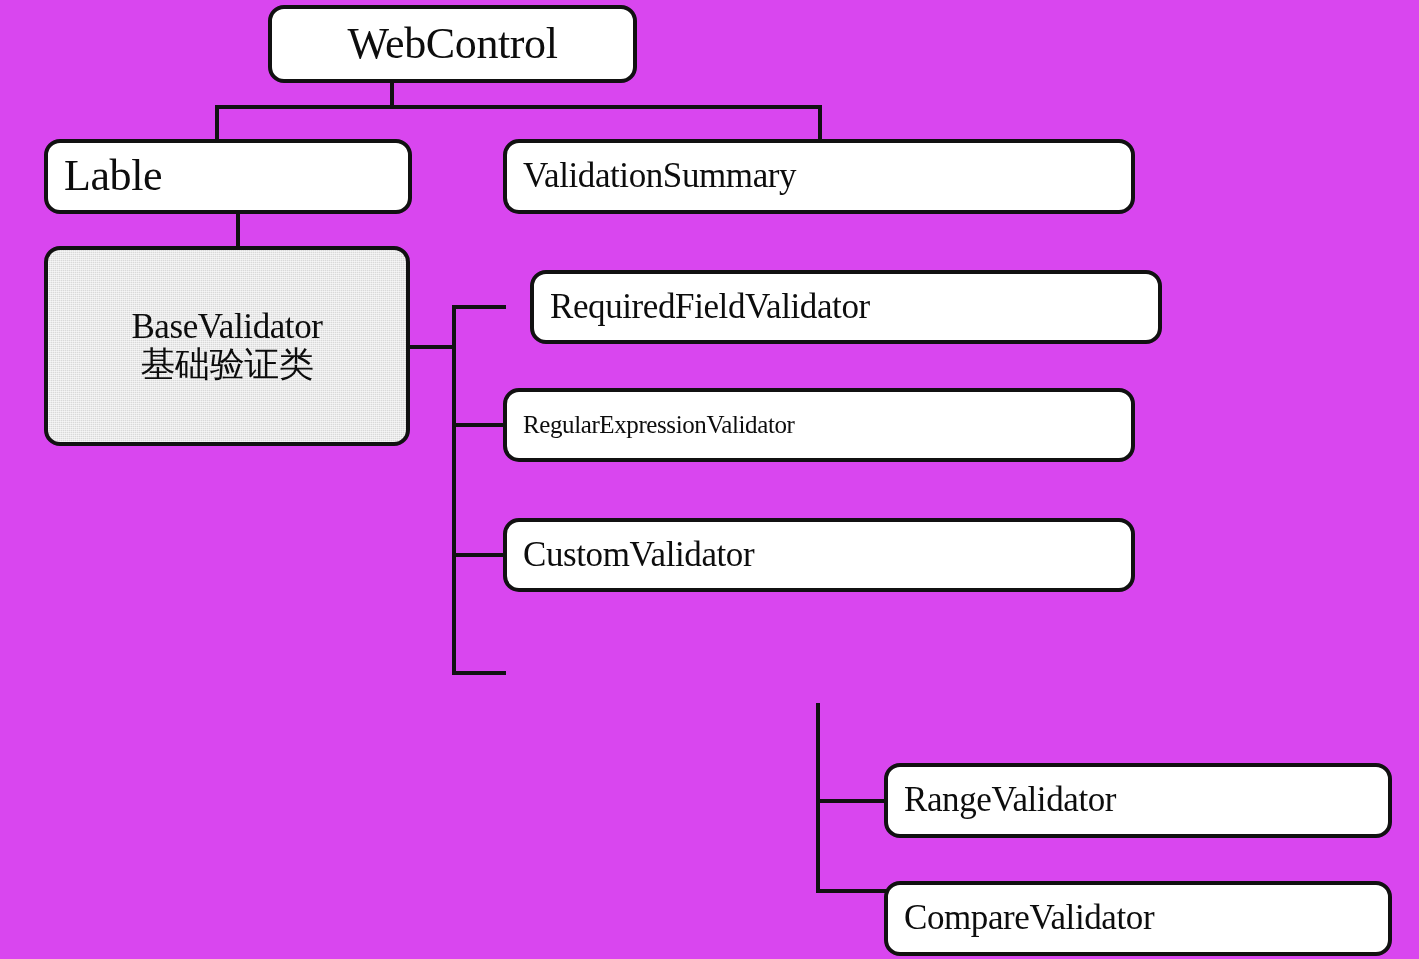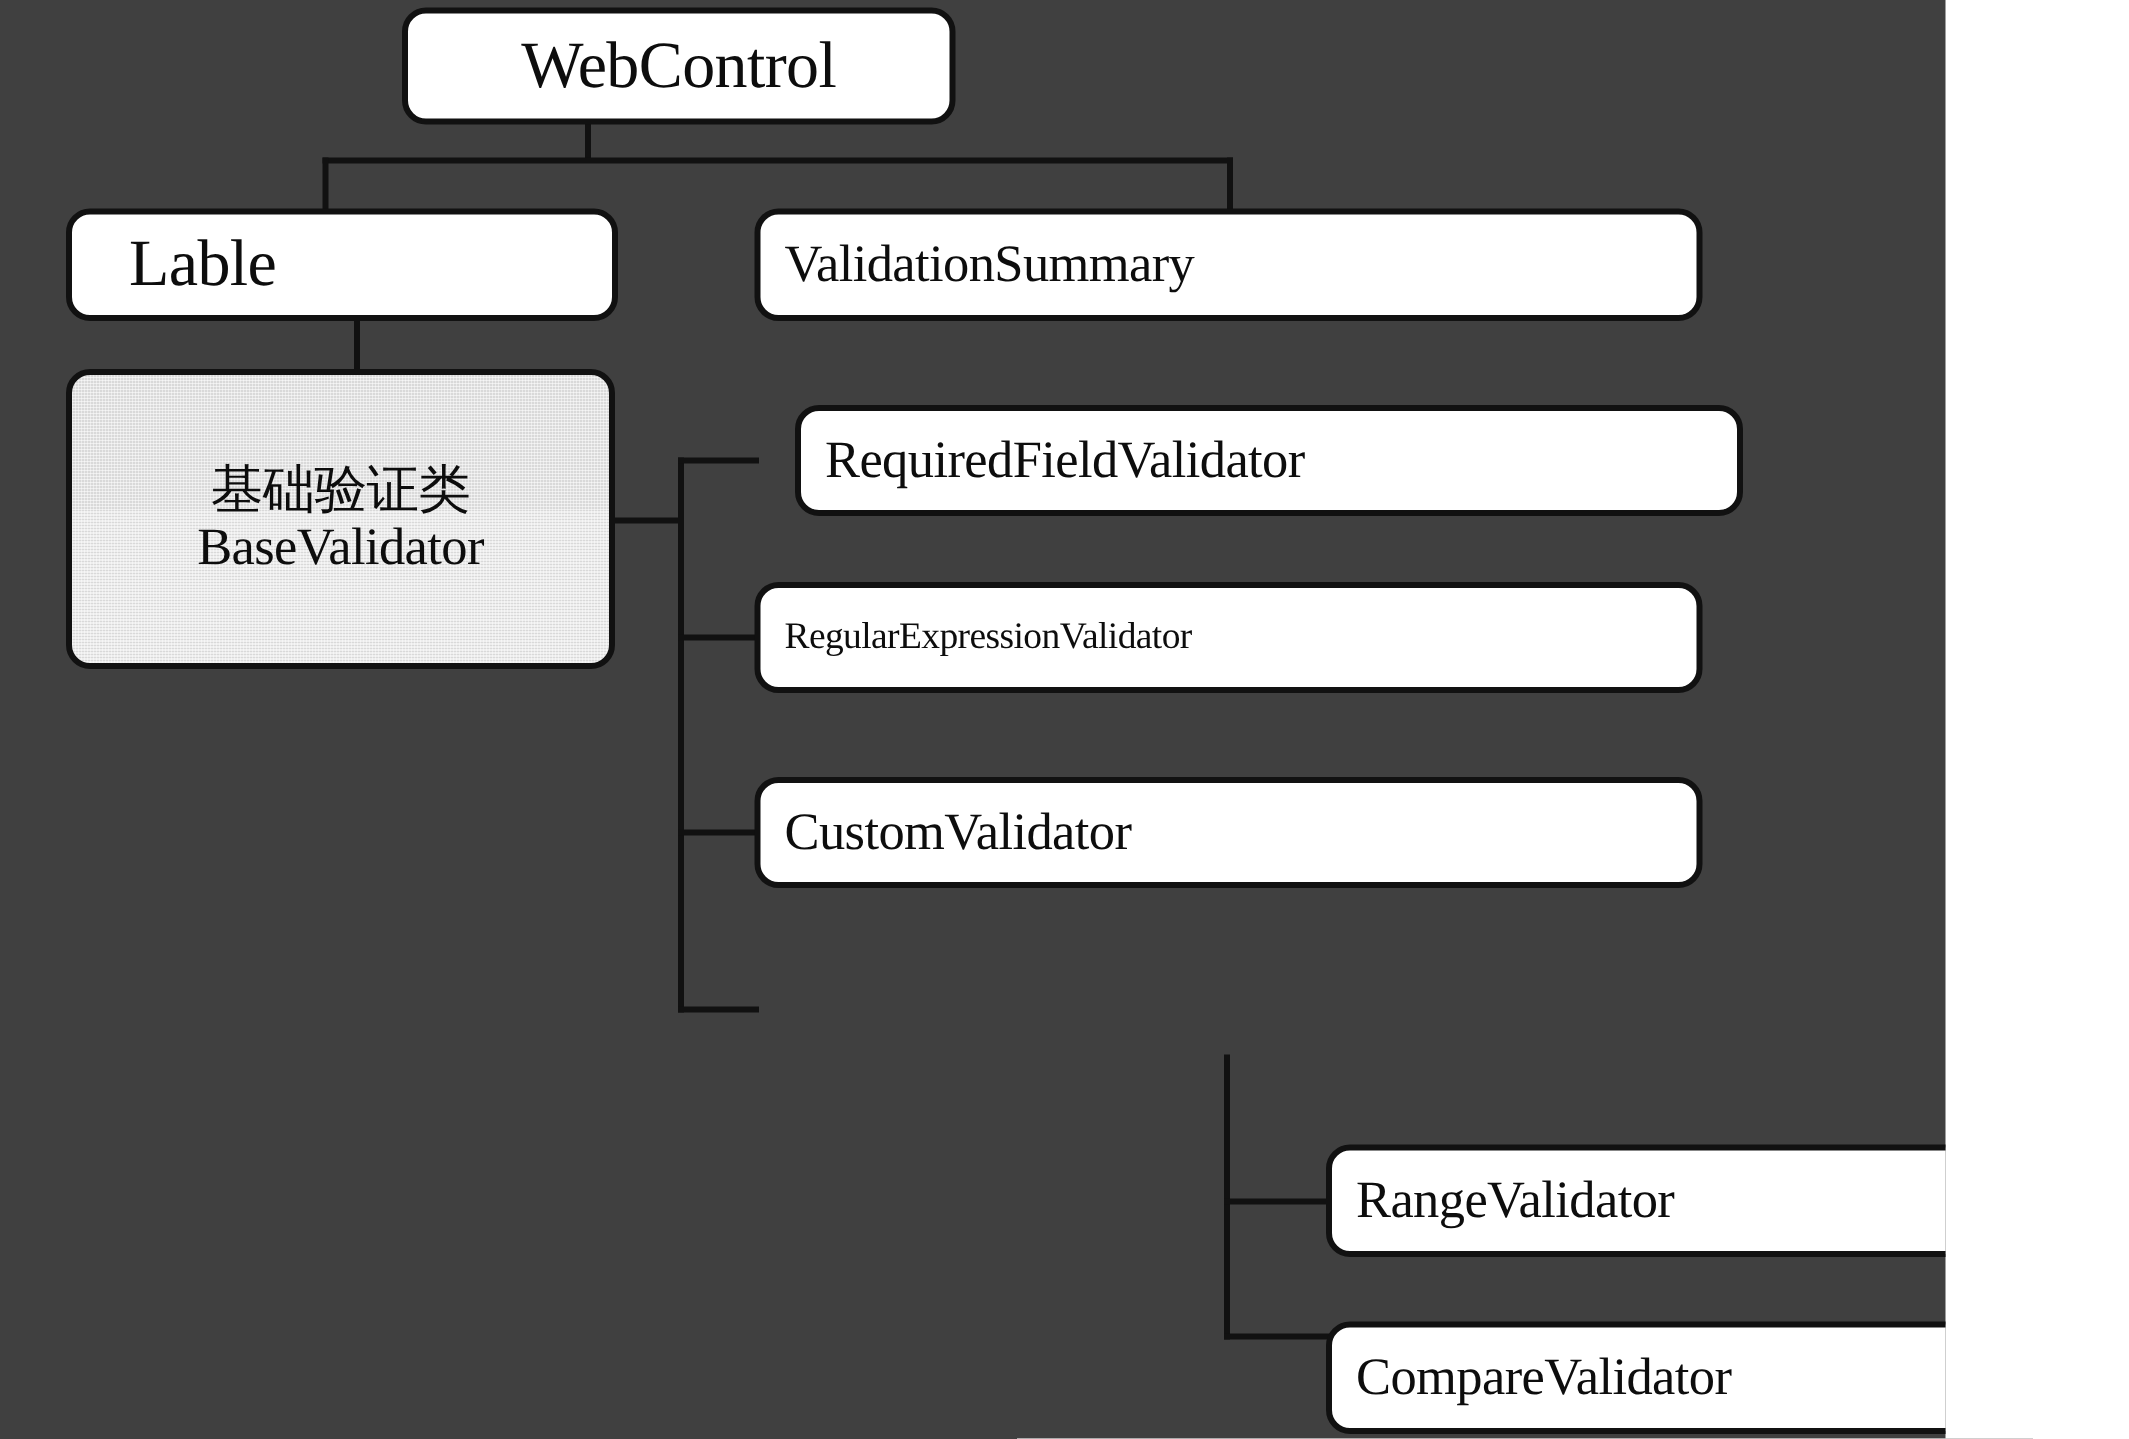--- a/index.html
+++ b/index.html
@@ -3,23 +3,23 @@
 <meta charset="utf-8">
 <title>WebControl Validation Class Hierarchy</title>
 <style>
   html, body {
     margin: 0;
     padding: 0;
     background: #ffffff;
   }
   #canvas {
     position: relative;
-    width: 1297px;
+    width: 1419px;
     height: 959px;
-    background: #404040;
+    background: #d946ef;
     overflow: hidden;
     font-family: "Liberation Serif", "DejaVu Serif", serif;
   }
 
   
   .node {
     position: absolute;
     box-sizing: border-box;
     border: 4px solid #111111;
     border-radius: 16px;
@@ -82,32 +82,32 @@
   <div class="conn h" style="left:452px; top:671px; width:54px;"></div>
 
   <div class="conn v" style="left:816px; top:703px; height:190px;"></div>
   <div class="conn h" style="left:816px; top:799px; width:72px;"></div>
   <div class="conn h" style="left:816px; top:889px; width:72px;"></div>
 
   <div class="node align-center fs-lg" style="left:268px; top:5px; width:369px; height:78px;">
     <span class="label">WebControl</span>
   </div>
 
-  <div class="node align-left fs-lg" style="left:44px; top:139px; width:368px; height:75px;padding-left:22px;">
+  <div class="node align-left fs-lg" style="left:44px; top:139px; width:368px; height:75px;">
     <span class="label">Lable</span>
   </div>
 
   <div class="node align-left fs-md" style="left:503px; top:139px; width:632px; height:75px;">
     <span class="label">ValidationSummary</span>
   </div>
 
   <div class="node shaded align-center fs-md" style="left:44px; top:246px; width:366px; height:200px;">
     <span class="label">
+      <span class="sub-line">BaseValidator</span>
       <span class="sub-line">基础验证类</span>
-      <span class="sub-line">BaseValidator</span>
     </span>
   </div>
 
   <div class="node align-left fs-md" style="left:530px; top:270px; width:632px; height:74px;">
     <span class="label">RequiredFieldValidator</span>
   </div>
 
   <div class="node align-left fs-sm" style="left:503px; top:388px; width:632px; height:74px;">
     <span class="label">RegularExpressionValidator</span>
   </div>

